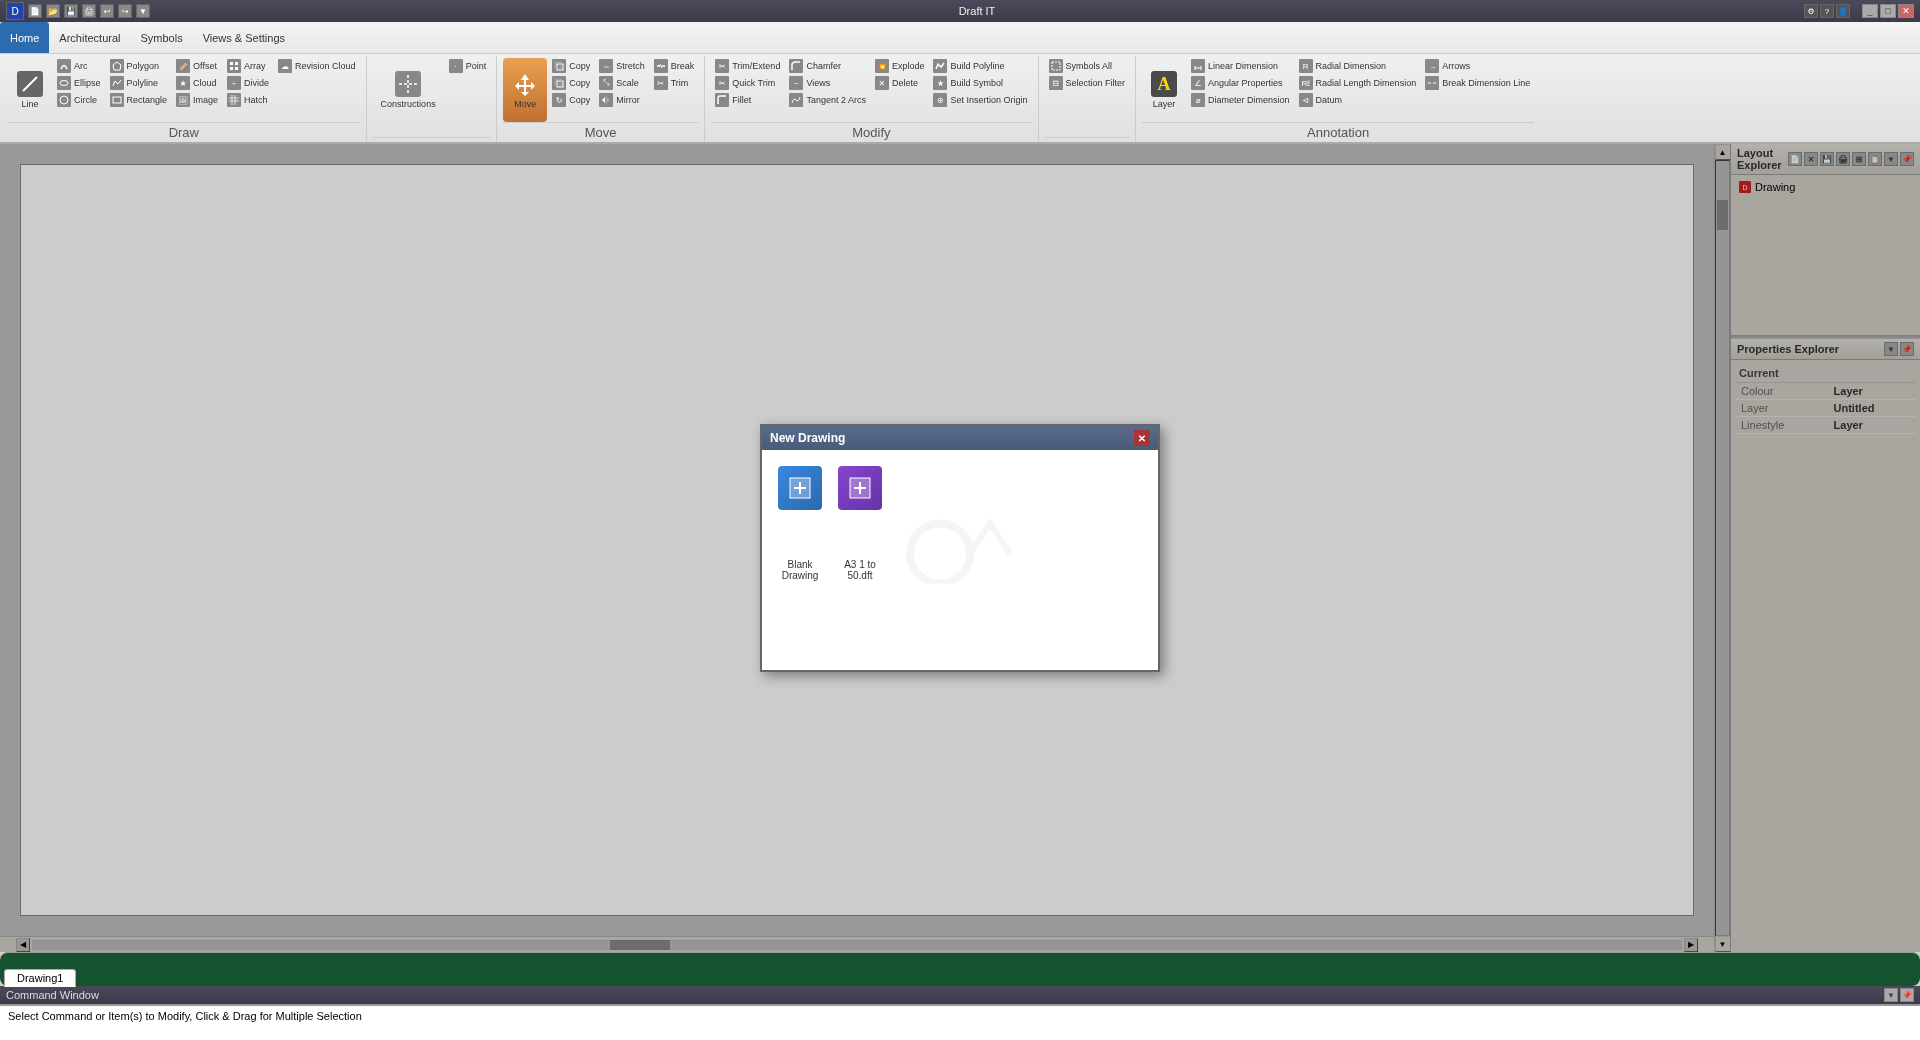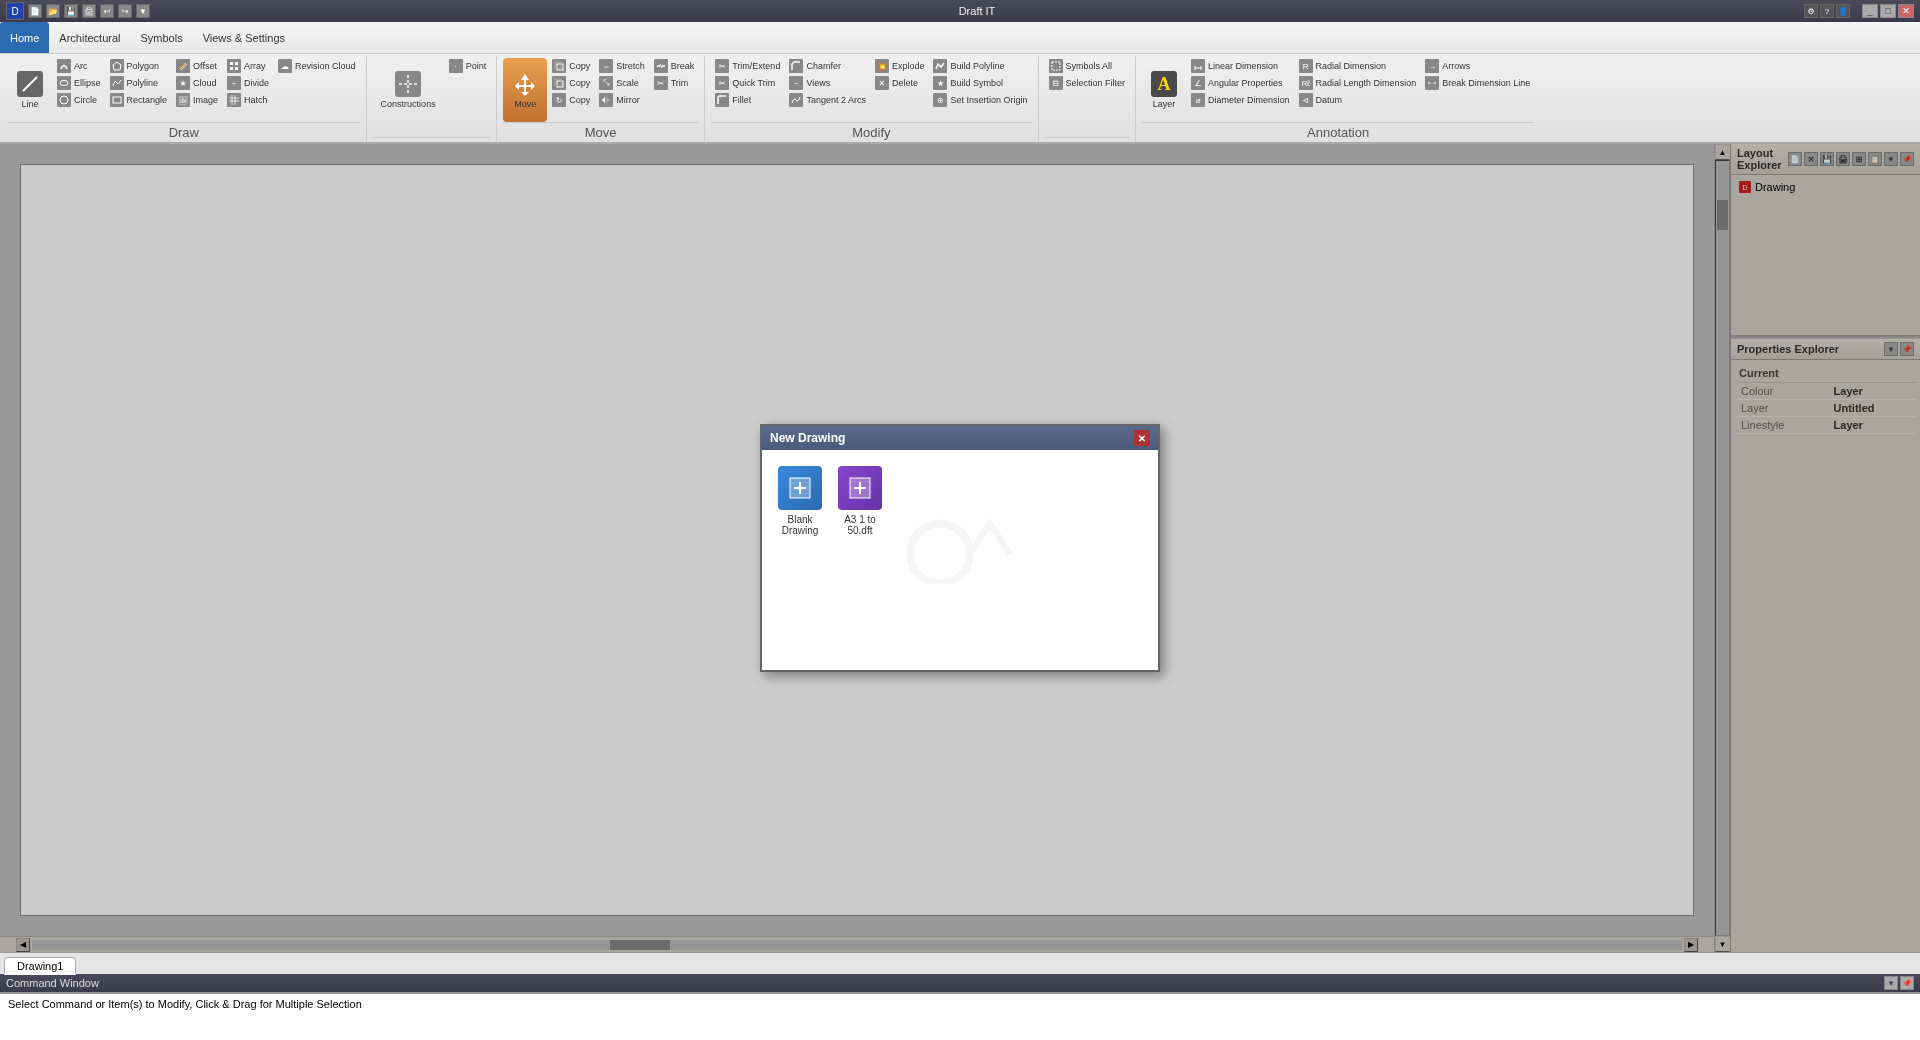--- a/index.html
+++ b/index.html
@@ -272,26 +272,27 @@
     .vscroll-thumb {
       position: absolute;
       top: 5%;
       left: 1px; right: 1px;
       height: 30px;
       background: #888;
     }
 
     
     #tabbar {
-      height: 22px;
-      background: #e5e5e5;
+      height: 34px;
+      background: #14532d;
       border-top: 1px solid #999;
       display: flex;
       align-items: flex-end;
       padding: 0 4px;
+      border-radius: 8px;
     }
     .tab {
       padding: 2px 12px;
       background: #e8e4dc;
       border: 1px solid #aaa;
       border-bottom: none;
       font-size: 11px;
       cursor: pointer;
       border-radius: 3px 3px 0 0;
     }
@@ -406,20 +407,21 @@
       font-weight: bold;
       color: white;
     }
     .template-icon.blank { background: linear-gradient(135deg, #3a88e0, #2a6ab0); }
     .template-icon.a3 { background: linear-gradient(135deg, #8844cc, #6633aa); }
     .template-label {
       font-size: 10px;
       text-align: center;
       color: #333;
       max-width: 60px;
+      margin-top: 45px;
     }
     #dialog-footer {
       padding: 8px 12px;
       background: #e8e4dc;
       border-top: 1px solid #ccc;
       display: flex;
       align-items: center;
       justify-content: space-between;
     }
     .dialog-btn {

